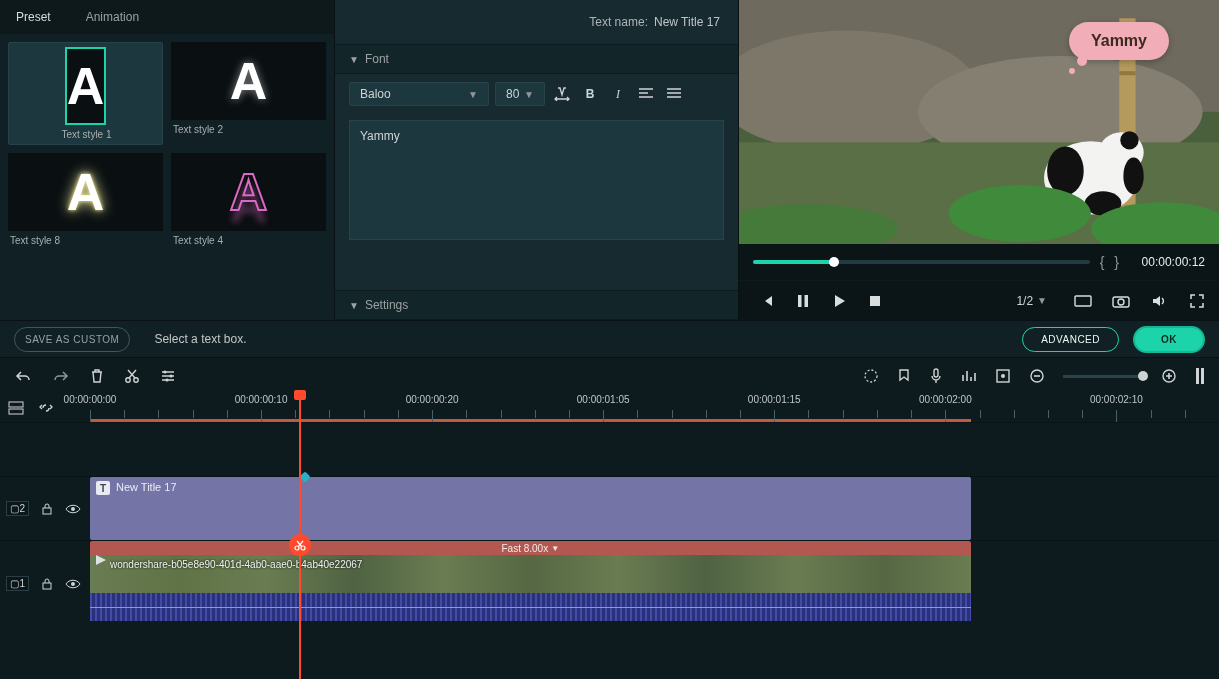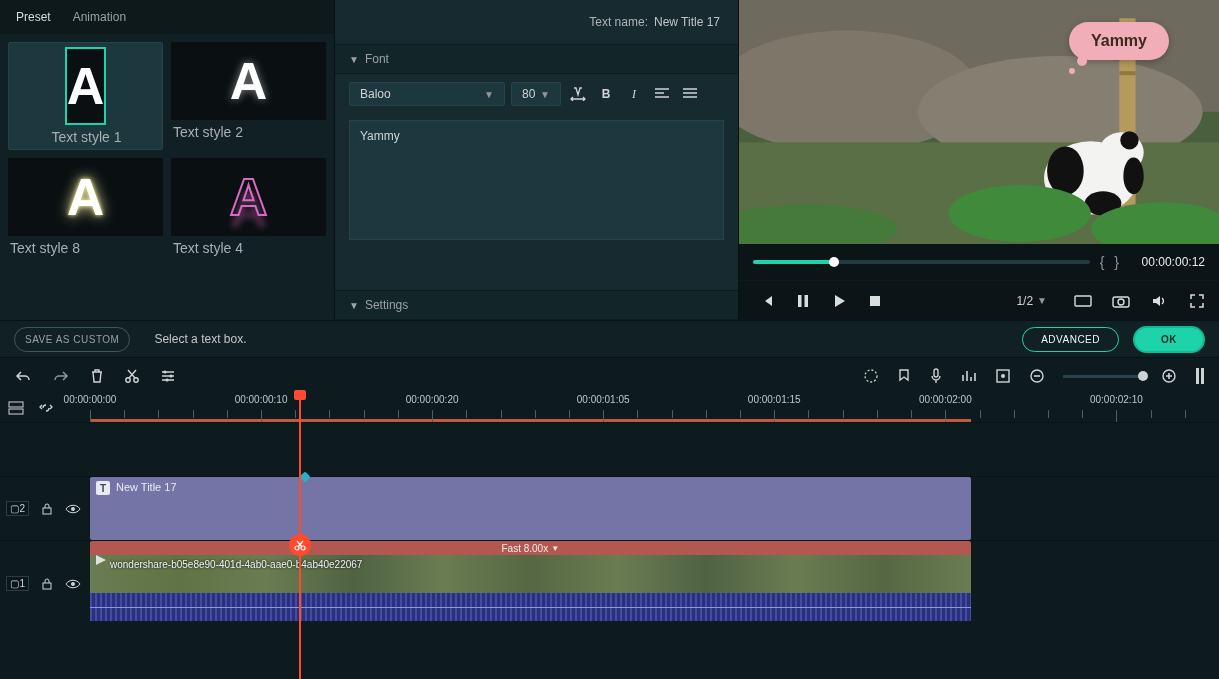--- a/index.html
+++ b/index.html
@@ -5,43 +5,43 @@
 * { margin: 0; padding: 0; box-sizing: border-box; font-family: -apple-system, 'Segoe UI', Arial, sans-serif; }
 body { width: 1219px; height: 679px; background: #0f1b1e; color: #c8cdd0; font-size: 12px; overflow: hidden; }
 .app { display: flex; flex-direction: column; height: 100%; }
 
 
 .top { display: flex; height: 320px; }
 .left-panel { width: 335px; background: #112024; display: flex; flex-direction: column; border-right: 1px solid #0a1114; }
 .tabs { display: flex; padding: 4px 8px 0 8px; gap: 18px; }
 .tab { padding: 6px 2px; cursor: pointer; color: #aeb3b5; }
 .tab.active { color: #1dd3a9; border-bottom: 2px solid #1dd3a9; }
-.subtabs { display: flex; padding: 10px 16px; gap: 22px; background: #0e191c; }
+.subtabs { display: flex; padding: 10px 16px; gap: 35px; background: #0e191c; }
 .subtab { cursor: pointer; color: #99a0a2; }
 .subtab.active { color: #d7dbdc; }
 .styles-grid { padding: 8px; display: grid; grid-template-columns: 1fr 1fr; gap: 8px; overflow-y: auto; }
 .style-cell { display: flex; flex-direction: column; gap: 4px; }
 .style-thumb { height: 78px; background: #0a0f11; display: flex; align-items: center; justify-content: center; border: 2px solid transparent; }
 .style-cell.sel .style-thumb { border-color: #1dd3a9; }
 .style-thumb span { font-family: Arial Black, Arial, sans-serif; font-weight: 900; font-size: 52px; }
 .g1 span { color: #fff; }
 .g2 span { color: #fff; filter: blur(0.2px); text-shadow: 0 0 8px rgba(255,255,255,.5);}
 .g3 span { color: #fff; text-shadow: 0 0 14px #fffbaf, 0 0 4px #ffec80; }
 .g4 span { color: transparent; -webkit-text-stroke: 2px #d969c4; text-shadow: 0 12px 6px rgba(217,105,196,.35);}
-.style-label { color: #a8afb0; font-size: 14px; padding-left: 2px; }
+.style-label { color: #a8afb0; font-size: 10px; padding-left: 2px; }
 .styles-strip { height: 10px; }
 
 .mid-panel { flex: 1; background: #172a30; display: flex; flex-direction: column; border-right: 1px solid #0a1114; justify-content: center; }
 .text-name-bar { height: 44px; display: flex; align-items: center; padding: 0 18px; color: #bfc5c7; }
 .text-name-bar .lbl { margin-left: auto; margin-right: 6px; color: #aeb3b5; }
 .font-sect-hdr { height: 30px; display: flex; align-items: center; padding: 0 14px; background: #122529; color: #9ca2a4; gap: 6px; border-top: 1px solid #0e1c1f; border-bottom: 1px solid #0e1c1f; }
 .tri { font-size: 10px; }
 .font-row { display: flex; align-items: center; gap: 6px; padding: 8px 14px; }
 .sel { background: #1c373d; border: 1px solid #284249; color: #cfd4d5; padding: 4px 10px; border-radius: 2px; display: flex; align-items: center; }
-.font-name { width: 156px; }
+.font-name { width: 140px; }
 .font-size { width: 50px; }
 .chev { margin-left: auto; font-size: 10px; color: #8f9798; }
 .fmt-btn { width: 22px; height: 24px; display: flex; align-items: center; justify-content: center; color: #cfd4d5; border-radius: 2px; cursor: pointer; }
 .fmt-btn.b { font-weight: 900; }
 .fmt-btn.i { font-style: italic; font-family: Georgia, serif; }
 .textarea { margin: 6px 14px 8px 14px; height: 120px; background: #1c373d; border: 1px solid #284249; color: #cfd4d5; padding: 8px 10px; resize: none; font-size: 12px; font-family: inherit; }
 .settings-hdr { margin-top: auto; }
 
 .right-panel { width: 480px; background: #0b1518; display: flex; flex-direction: column; }
 .preview { flex: 1; background: #3a4a32; position: relative; overflow: hidden; }

